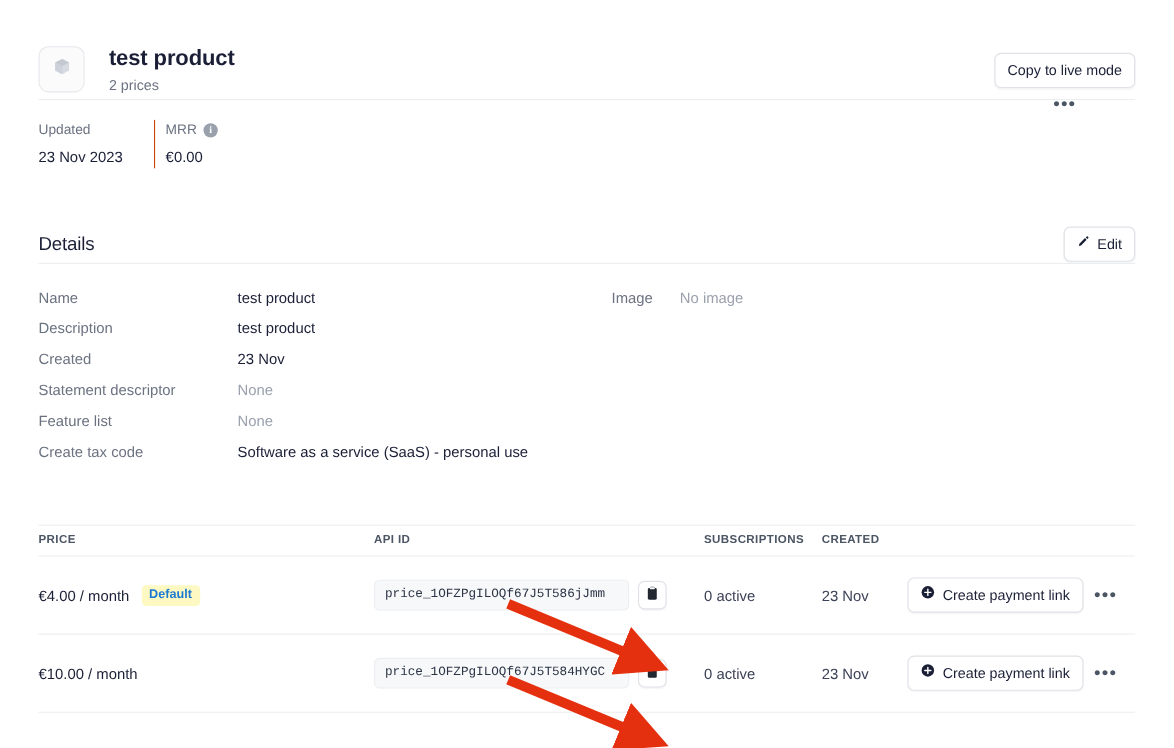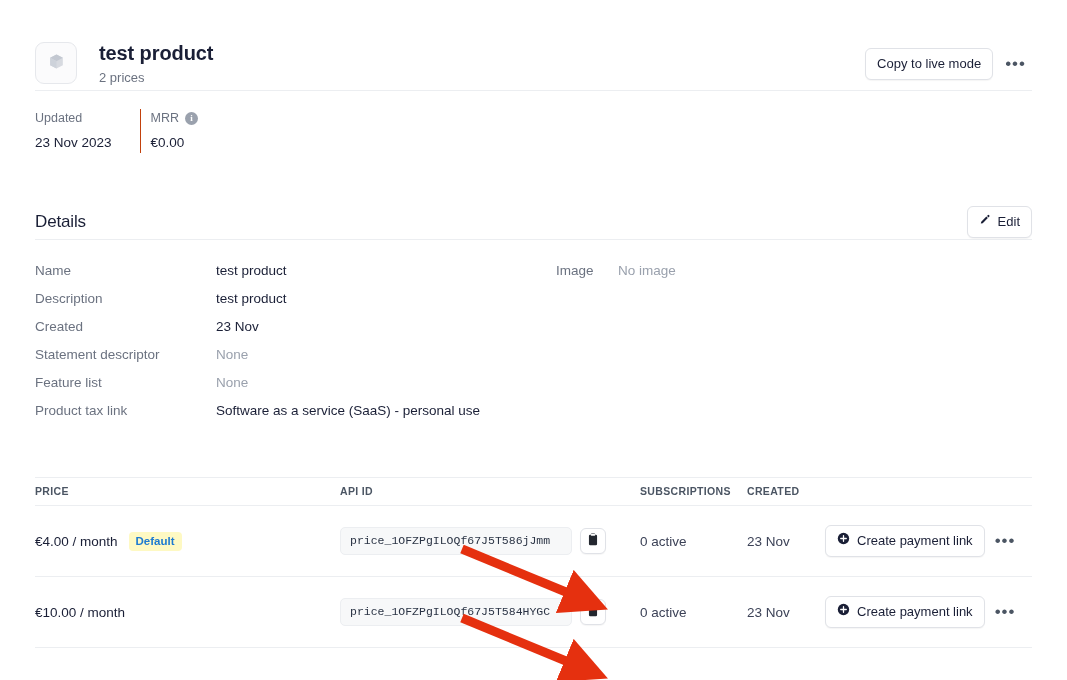--- a/index.html
+++ b/index.html
@@ -59,20 +59,21 @@
     font-size: 13px;
     color: #6b7280;
     line-height: 19px;
     margin-top: 2px;
   }
   .header-actions {
     display: flex;
     align-items: center;
     gap: 6px;
     margin-top: 8px;
+    flex-direction: column;
   }
   .btn {
     font-family: "Liberation Sans", sans-serif;
     font-size: 13px;
     font-weight: 500;
     color: #1a1f36;
     background: #ffffff;
     border: 1px solid #e0e2e7;
     border-radius: 6px;
     padding: 6px 11px;
@@ -356,21 +357,21 @@
         </div>
         <div class="kv-row">
           <div class="kv-key">Statement descriptor</div>
           <div class="kv-val muted">None</div>
         </div>
         <div class="kv-row">
           <div class="kv-key">Feature list</div>
           <div class="kv-val muted">None</div>
         </div>
         <div class="kv-row">
-          <div class="kv-key">Product tax link</div>
+          <div class="kv-key">Create tax code</div>
           <div class="kv-val">Software as a service (SaaS) - personal use</div>
         </div>
 
       </div>
       <div class="kv-col-right">
         <div class="kv-row">
           <div class="kv-key narrow">Image</div>
           <div class="kv-val muted">No image</div>
         </div>
       </div>

